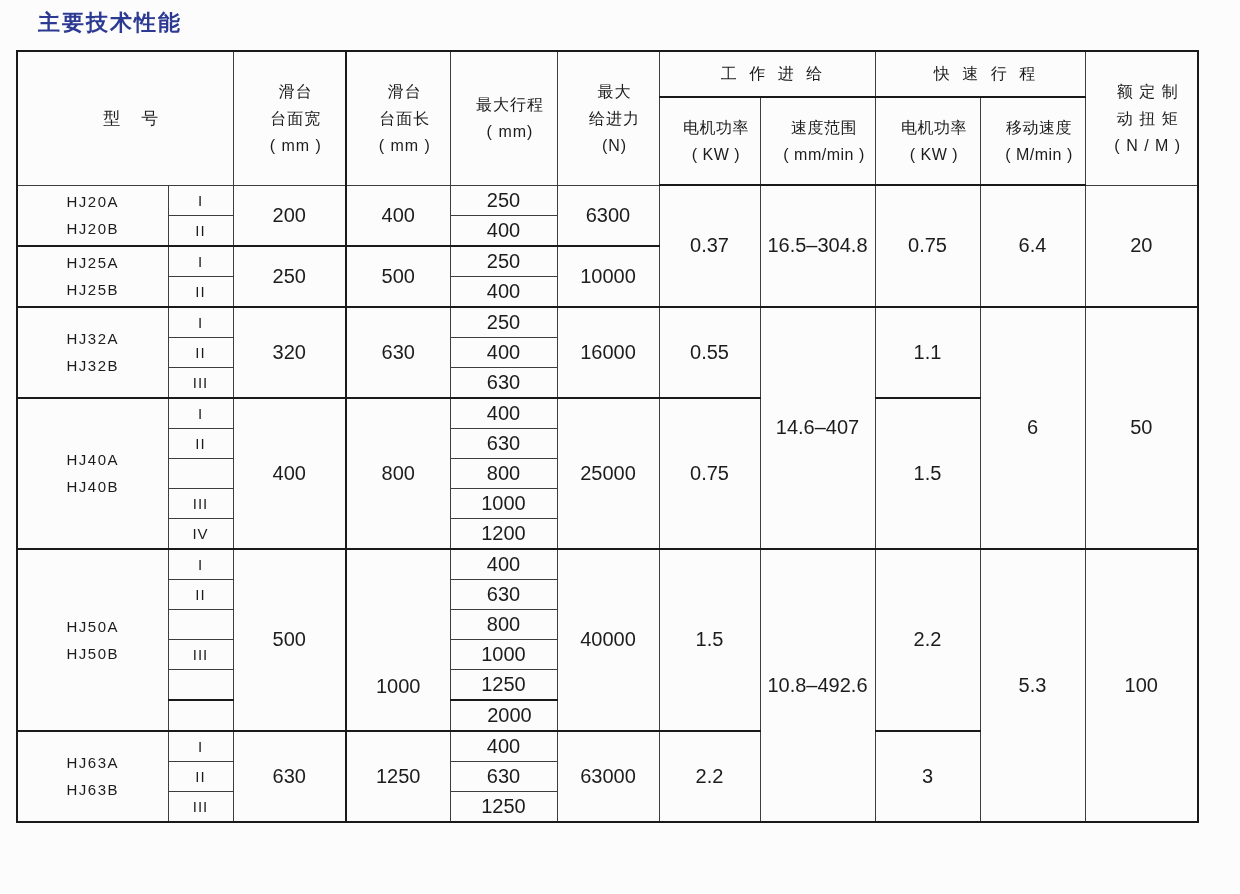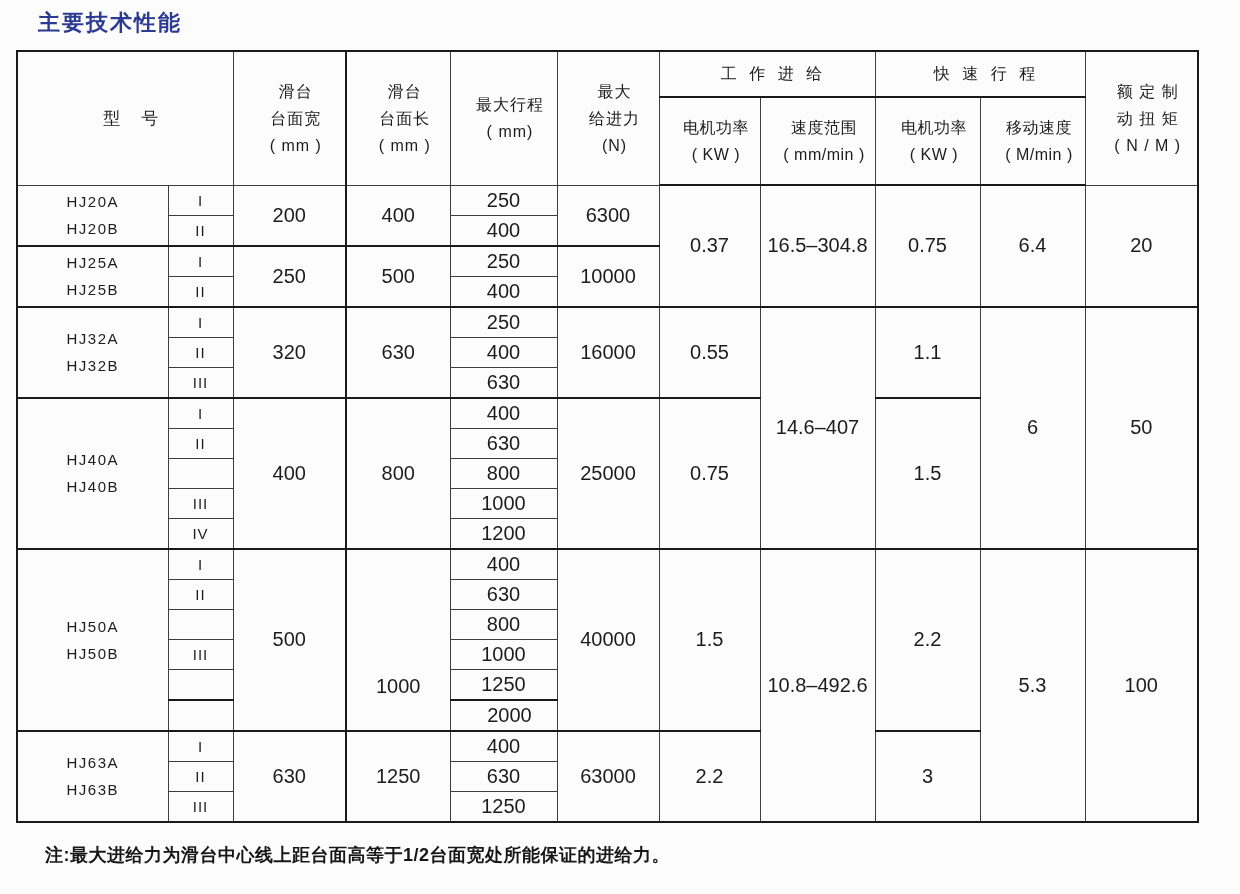--- a/index.html
+++ b/index.html
@@ -271,14 +271,13 @@
         <td class="variant-cell">II</td>
         <td class="num">630</td>
       </tr>
       <tr>
         <td class="variant-cell">III</td>
         <td class="num">1250</td>
       </tr>
     </tbody>
   </table>
 
-  <p class="note">注:最大进给力为滑台中心线上距台面高等于1/2台面宽处所能保证的进给力。</p>
 </div>
 
 </body></html>

